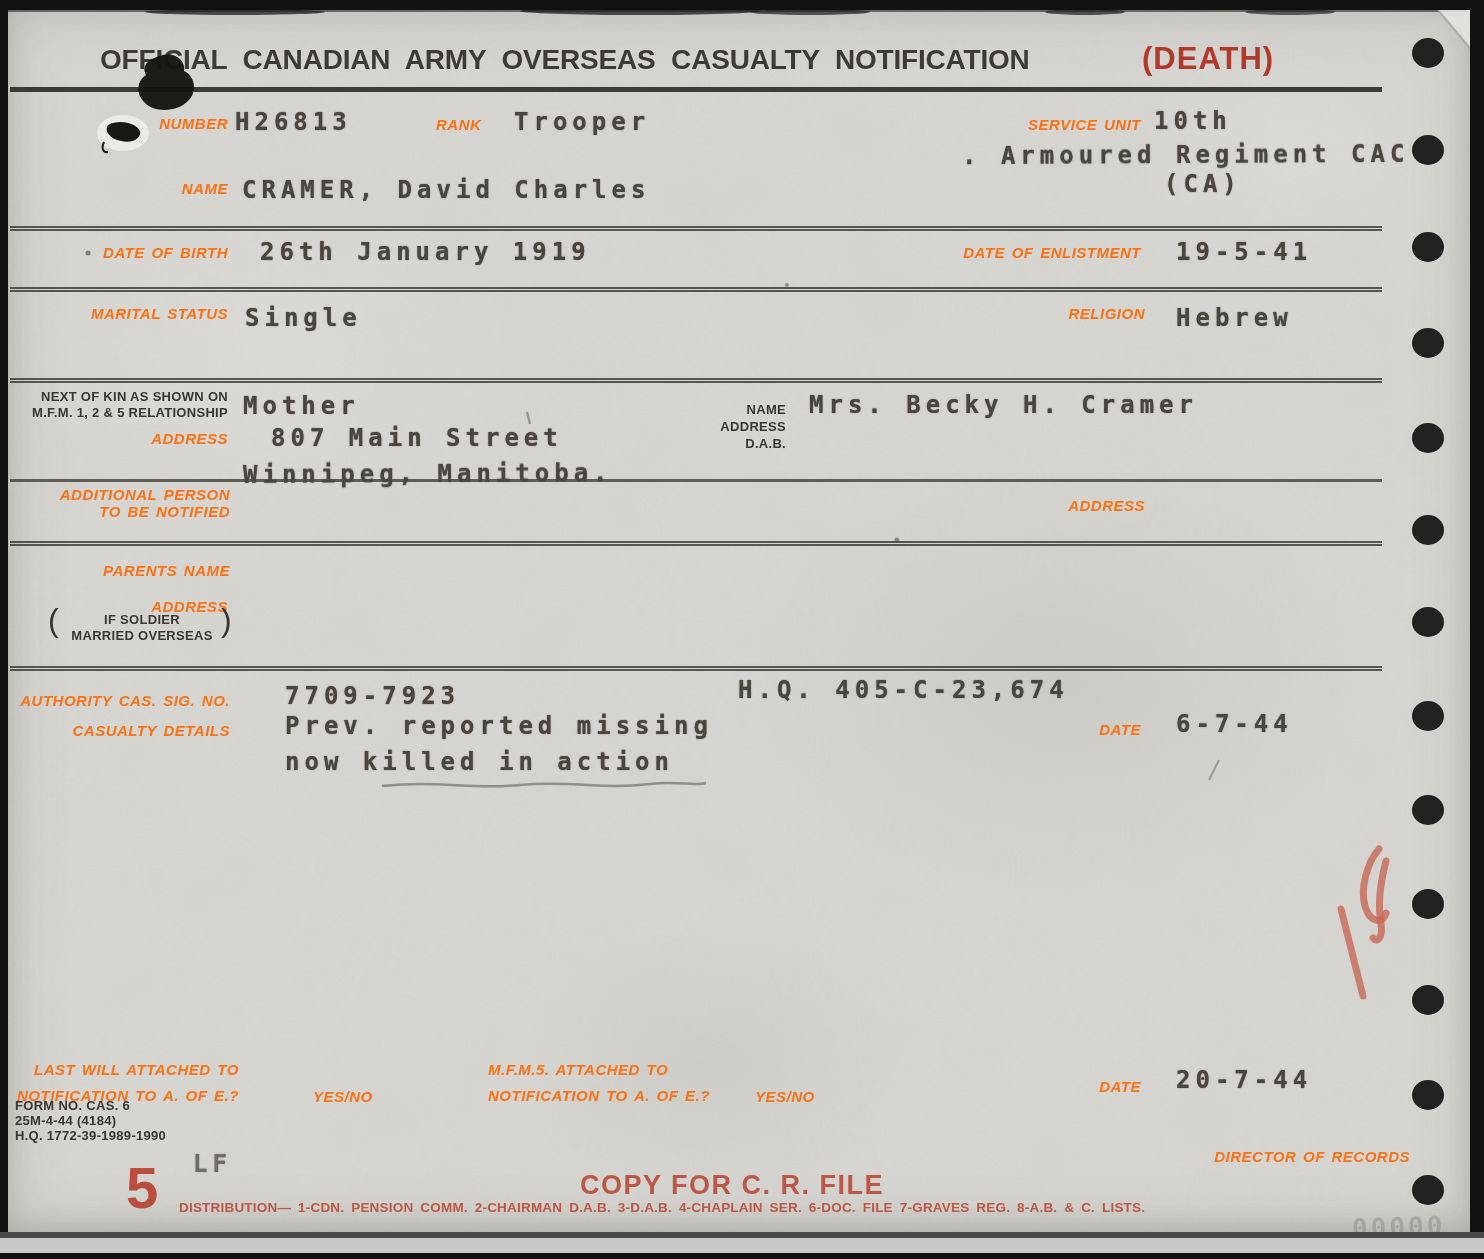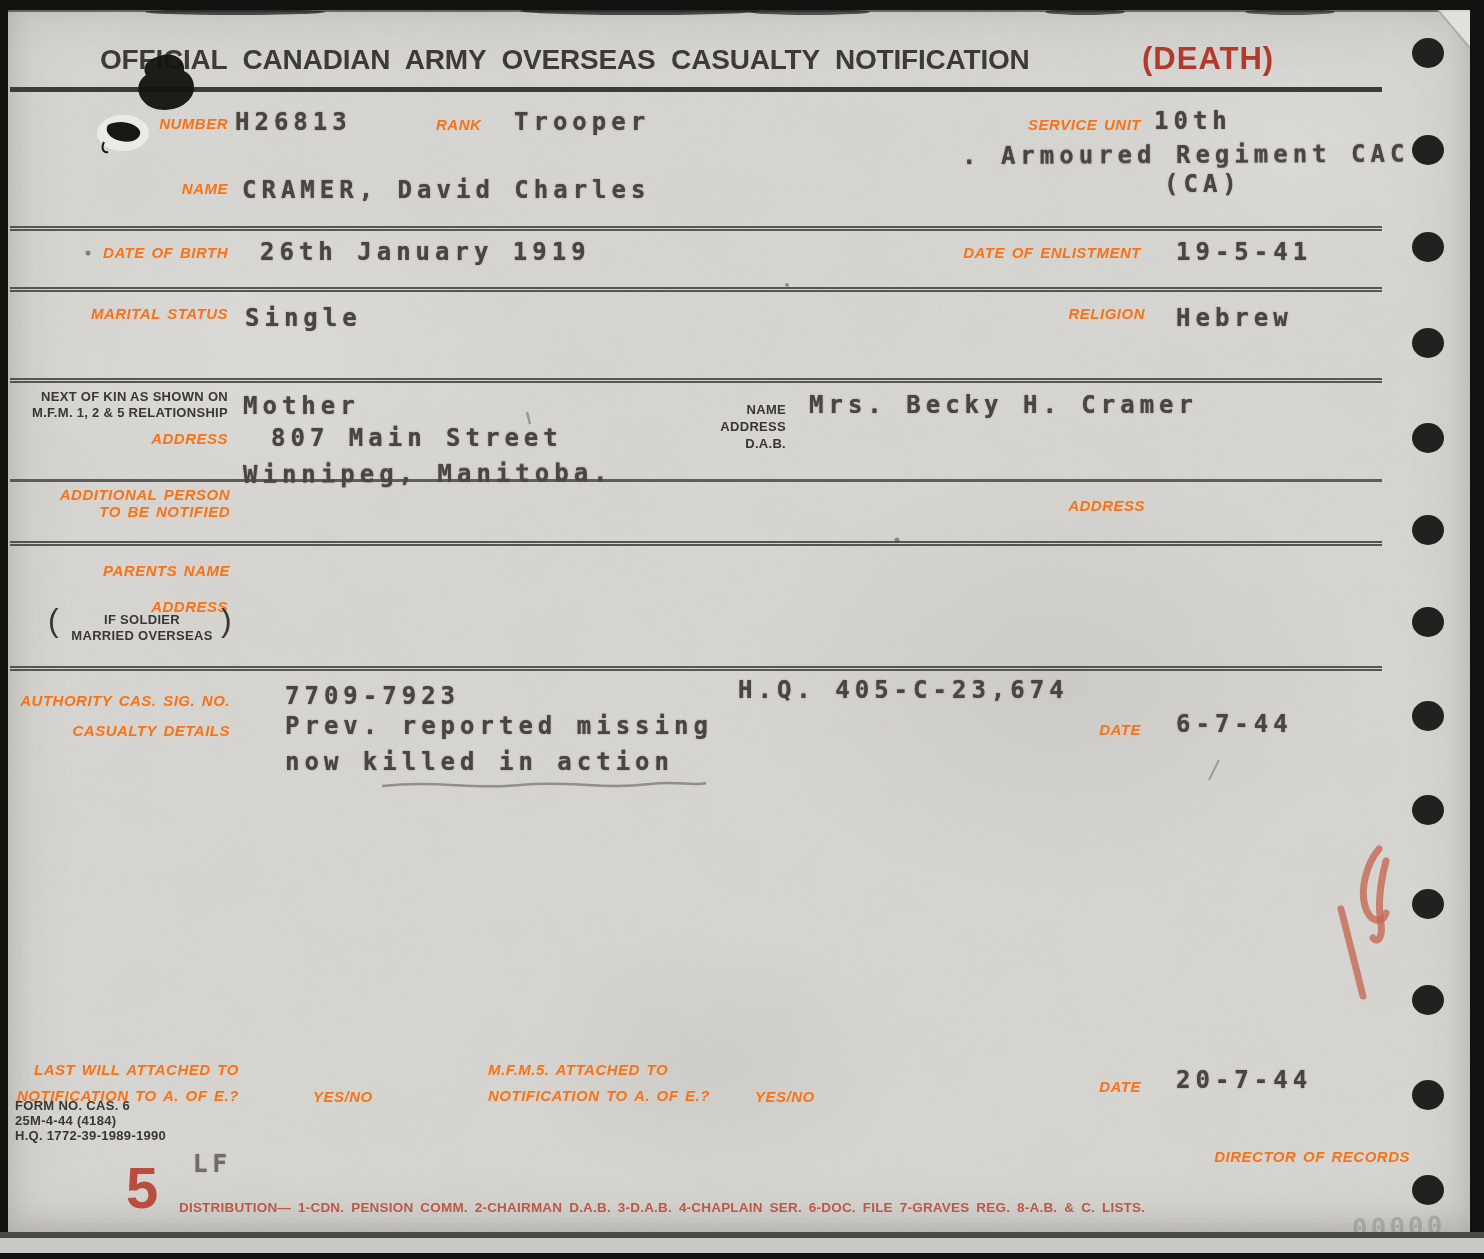--- a/index.html
+++ b/index.html
@@ -132,20 +132,21 @@
   <div class="abs lbl" style="left:755px;top:1088px;">YES/NO</div>
   <div class="abs lbl ra" style="left:1041px;width:100px;top:1078px;">DATE</div>
   <div class="abs typed" style="left:1176px;top:1066px;">20-7-44</div>
 
   <div class="abs lbl13" style="left:15px;top:1098px;">FORM NO. CAS. 6</div>
   <div class="abs lbl13" style="left:15px;top:1113px;">25M-4-44 (4184)</div>
   <div class="abs lbl13" style="left:15px;top:1128px;">H.Q. 1772-39-1989-1990</div>
   <div class="abs typed typed-faded" style="left:193px;top:1150px;">LF</div>
   <div class="abs lbl ra" style="left:1200px;width:210px;top:1148px;text-align:right;">DIRECTOR OF RECORDS</div>
   <div class="abs copy-num" style="left:126px;top:1162px;">5</div>
+  <div class="abs copy-title red-print" style="left:580px;top:1170px;">COPY FOR C. R. FILE</div>
   <div class="abs dist red-print" style="left:179px;top:1200px;">DISTRIBUTION—  1-CDN. PENSION COMM.  2-CHAIRMAN D.A.B.  3-D.A.B.  4-CHAPLAIN SER.  6-DOC. FILE  7-GRAVES REG.  8-A.B. &amp; C. LISTS.</div>
   <div class="abs ghost" style="left:1352px;top:1212px;transform:rotate(-2deg);">00000</div>
 
   <svg class="overlay" width="1484" height="1259">
 
     <rect x="8" y="10" width="1462" height="2" fill="#2a2927" opacity=".6"></rect>
     <ellipse cx="235" cy="12" rx="90" ry="3" fill="#1c1b19" opacity=".75"></ellipse>
     <ellipse cx="640" cy="11" rx="120" ry="4" fill="#1c1b19" opacity=".75"></ellipse>
     <ellipse cx="810" cy="12" rx="60" ry="3" fill="#1c1b19" opacity=".7"></ellipse>
     <ellipse cx="1085" cy="12" rx="40" ry="3" fill="#1c1b19" opacity=".7"></ellipse>

